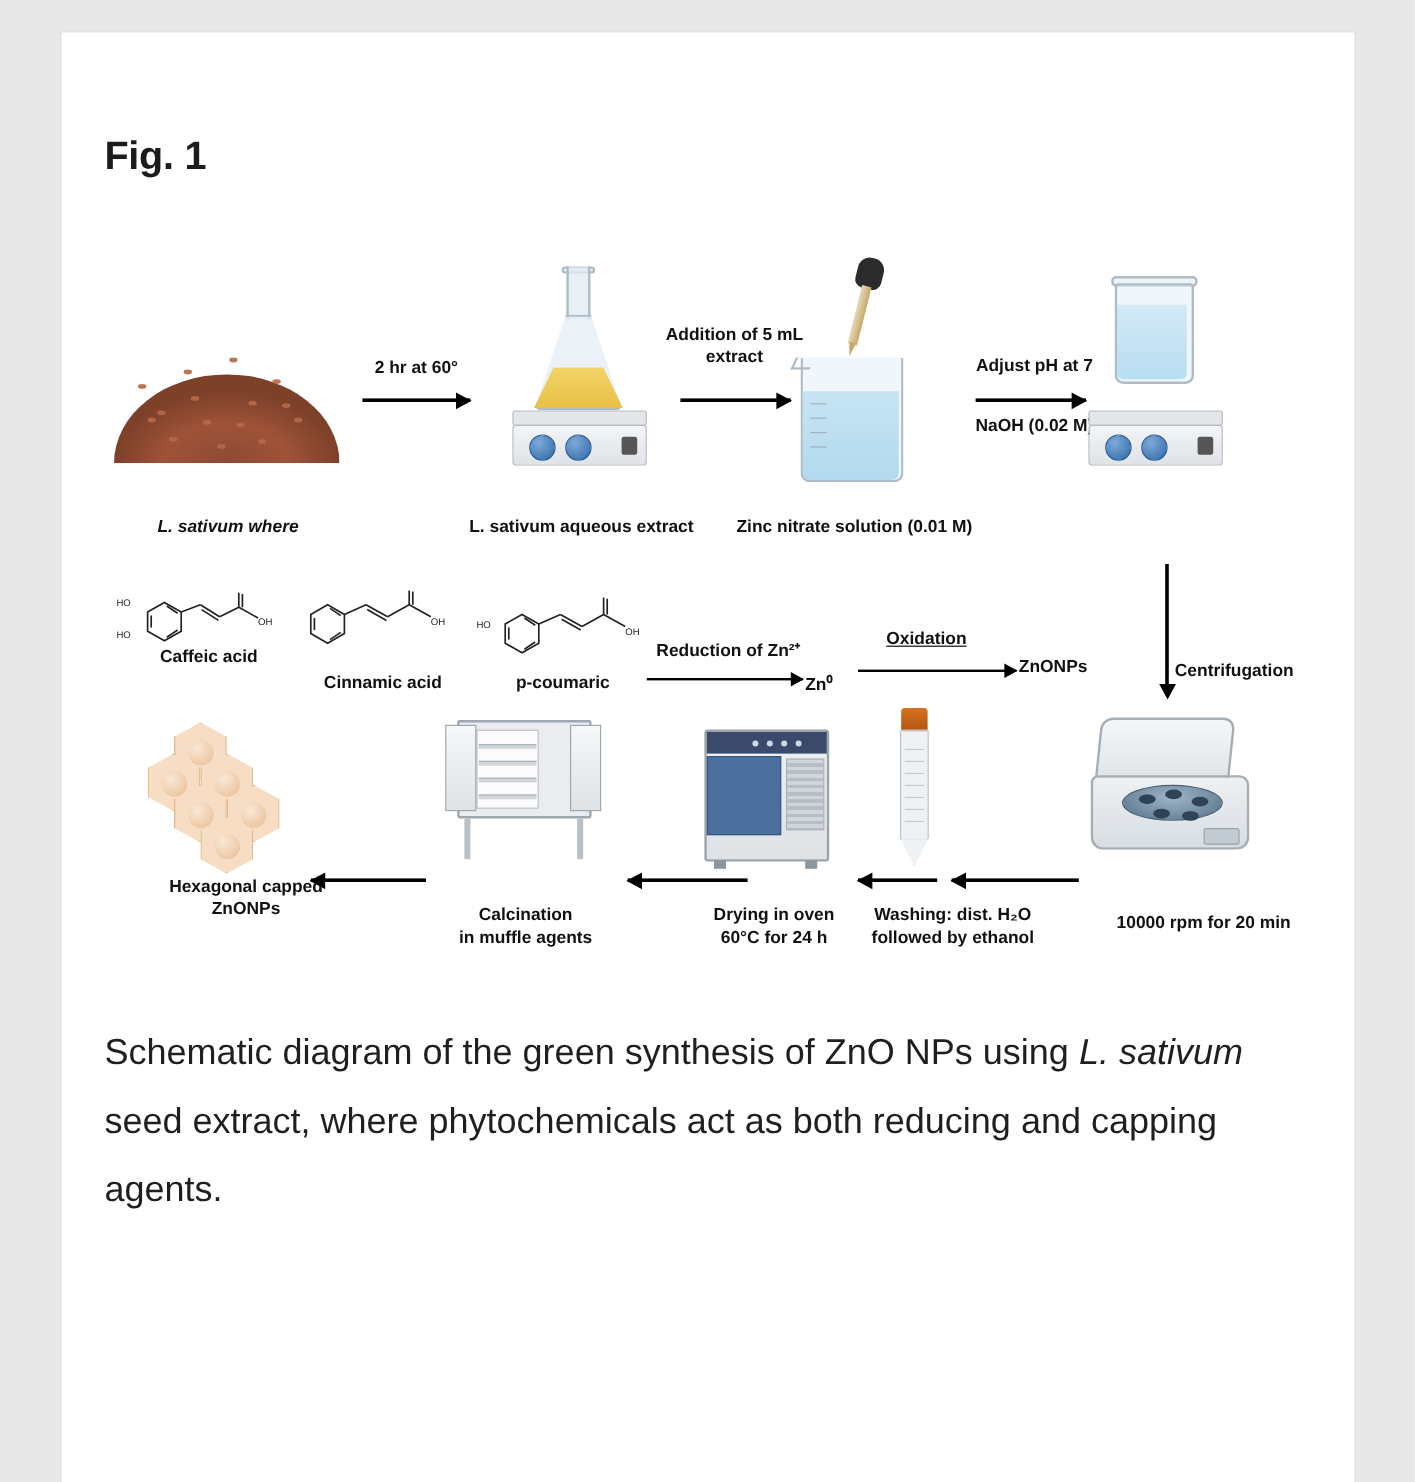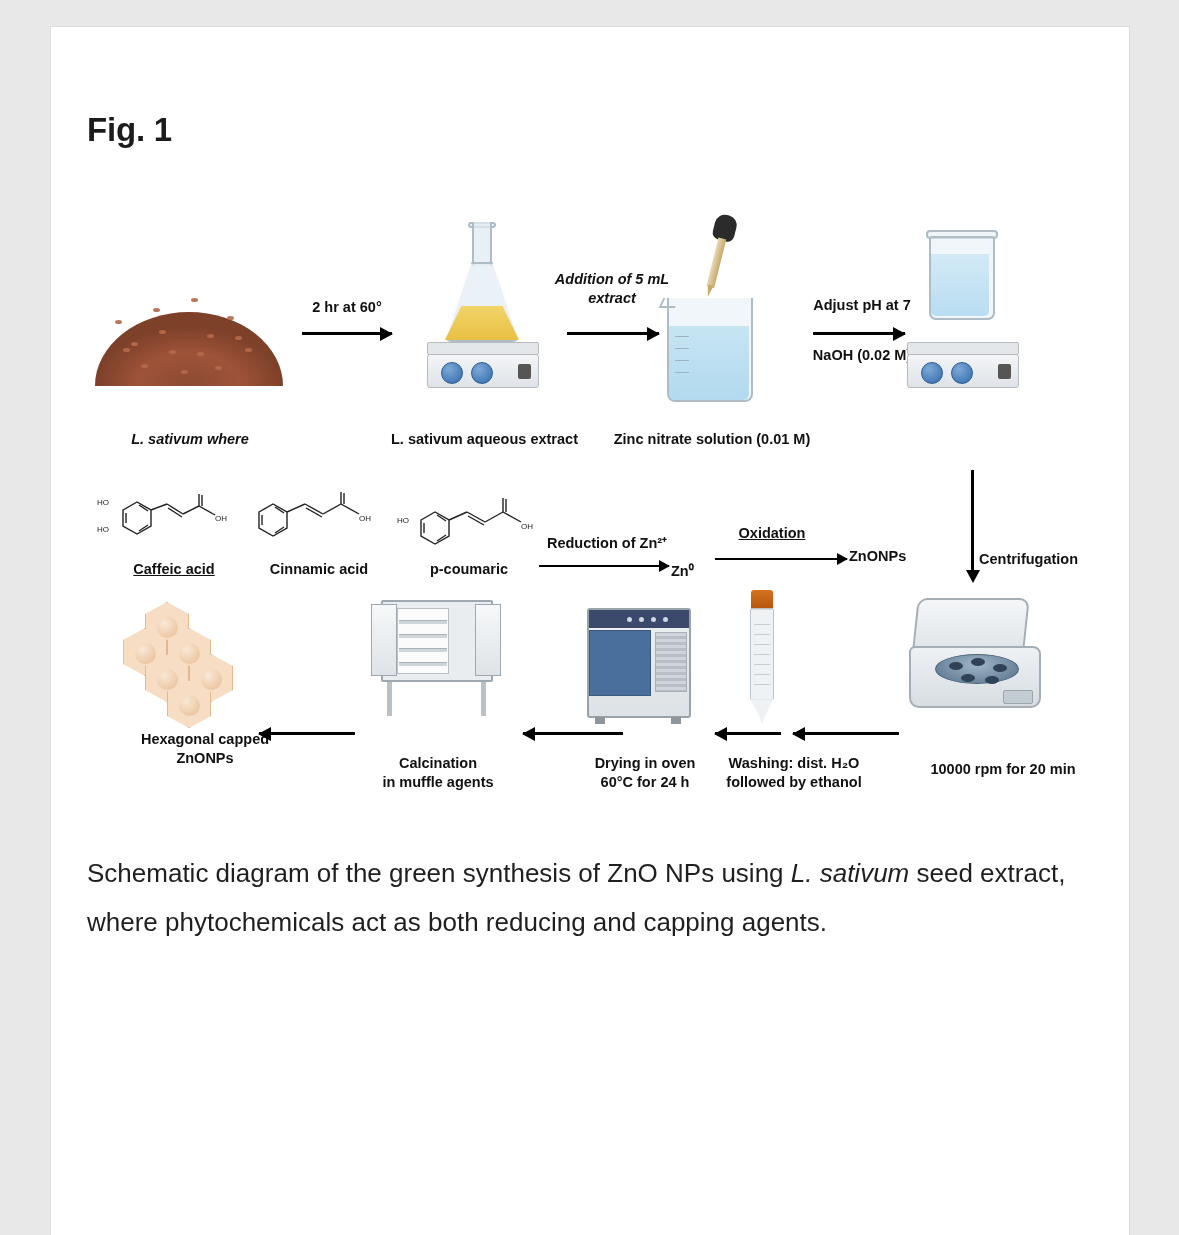--- a/index.html
+++ b/index.html
@@ -314,21 +314,21 @@
   }
   .centri .ctrl {
     position: absolute; right: 8px; bottom: 10px; width: 30px; height: 14px;
     background: #c3ccd2; border: 1px solid #9aa4ab; border-radius: 2px;
   }
 
   
   #caption {
     position: absolute;
     left: 36px; top: 822px; width: 1000px;
-    font-size: 26px;
+    font-size: 30px;
     line-height: 1.9;
     color: #1f1f1f;
   }
   #caption .it { font-style: italic; }
 </style>
 </head>
 <body>
 
 <div id="page">
 
@@ -368,21 +368,21 @@
     <div class="stirrer" style="left:340px; top:140px;">
       <div class="plate"></div>
         <div class="body"></div>
       <div class="knob k1"></div>
         <div class="knob k2"></div>
         <div class="disp"></div>
     </div>
     <div class="lbl" style="left:300px; top:228px; width:195px;"><span class="it">L. sativum</span><span> aqueous extract</span></div>
 
     <div class="arrow" style="left:480px; top:130px; width:92px;"></div>
-    <div class="lbl" style="left:455px; top:68px; width:140px;font-style:italic;">Addition of 5 mL
+    <div class="lbl" style="left:455px; top:68px; width:140px;">Addition of 5 mL
 extract</div>
 
     <div class="beaker" style="left:580px; top:96px;">
       <div class="glass"></div>
       <div class="spout"></div>
       <div class="liq"></div>
       <div class="tick" style="top:38px;"></div>
       <div class="tick" style="top:50px;"></div>
       <div class="tick" style="top:62px;"></div>
       <div class="tick" style="top:74px;"></div>
@@ -425,21 +425,21 @@
           <line x1="86" y1="22" x2="102" y2="14"></line>
           <line x1="102" y1="14" x2="102" y2="2"></line>
           <line x1="105" y1="14" x2="105" y2="3"></line>
           <line x1="102" y1="14" x2="118" y2="23"></line>
         </g>
         <text x="0" y="13" font-size="8" font-family="Liberation Sans, sans-serif" fill="#222">HO</text>
         <text x="0" y="40" font-size="8" font-family="Liberation Sans, sans-serif" fill="#222">HO</text>
         <text x="118" y="29" font-size="8" font-family="Liberation Sans, sans-serif" fill="#222">OH</text>
       </svg>
     </div>
-    <div class="lbl" style="left:12px; top:358px; width:150px;text-decoration:underline;">Caffeic acid</div>
+    <div class="lbl" style="left:12px; top:337px; width:150px;">Caffeic acid</div>
 
     <div class="struct" style="left:160px; top:288px;">
       <svg width="150" height="60" viewBox="0 0 150 60">
         <g stroke="#222" stroke-width="1.4" fill="none">
           <polygon points="12,22 26,14 40,22 40,38 26,46 12,38"></polygon>
           <line x1="15" y1="25" x2="15" y2="35"></line>
           <line x1="28" y1="17" x2="37" y2="23"></line>
           <line x1="28" y1="43" x2="37" y2="37"></line>
           <line x1="40" y1="22" x2="58" y2="14"></line>
           <line x1="58" y1="14" x2="76" y2="24"></line>

